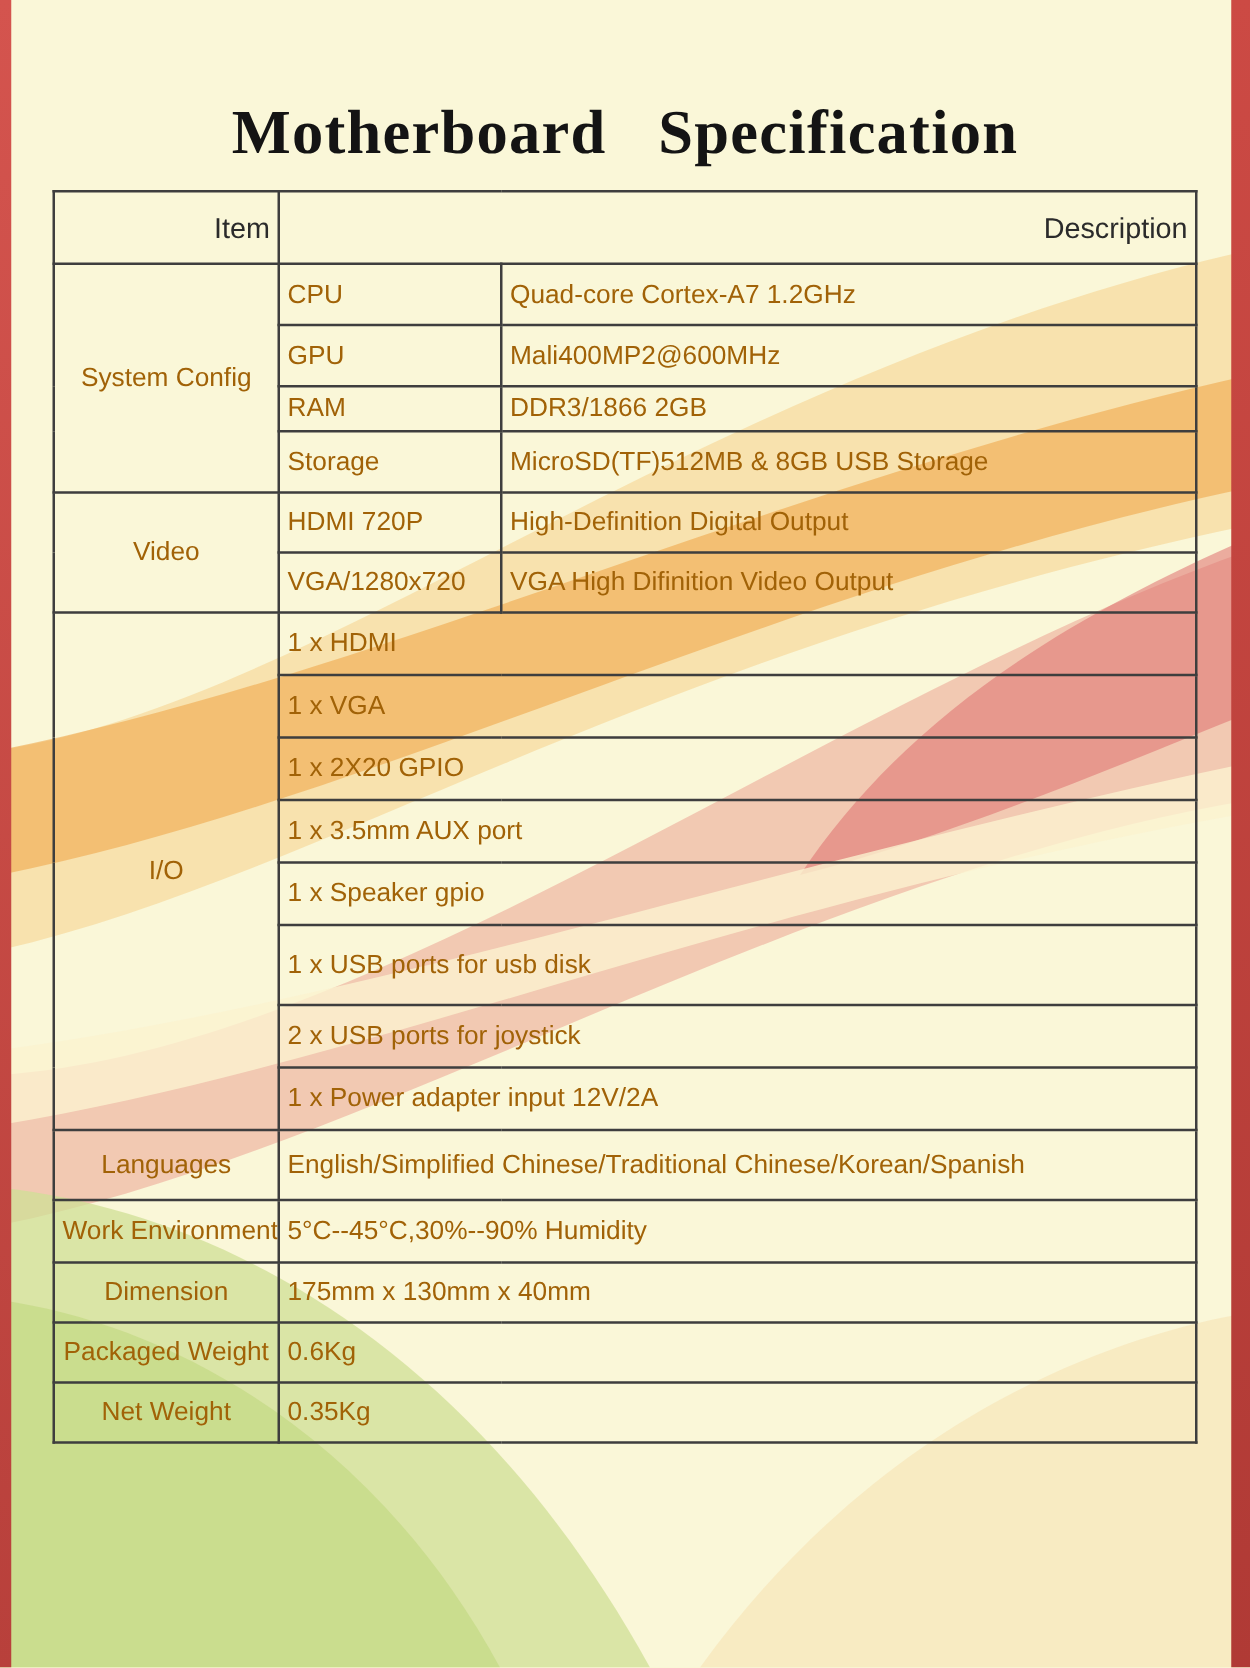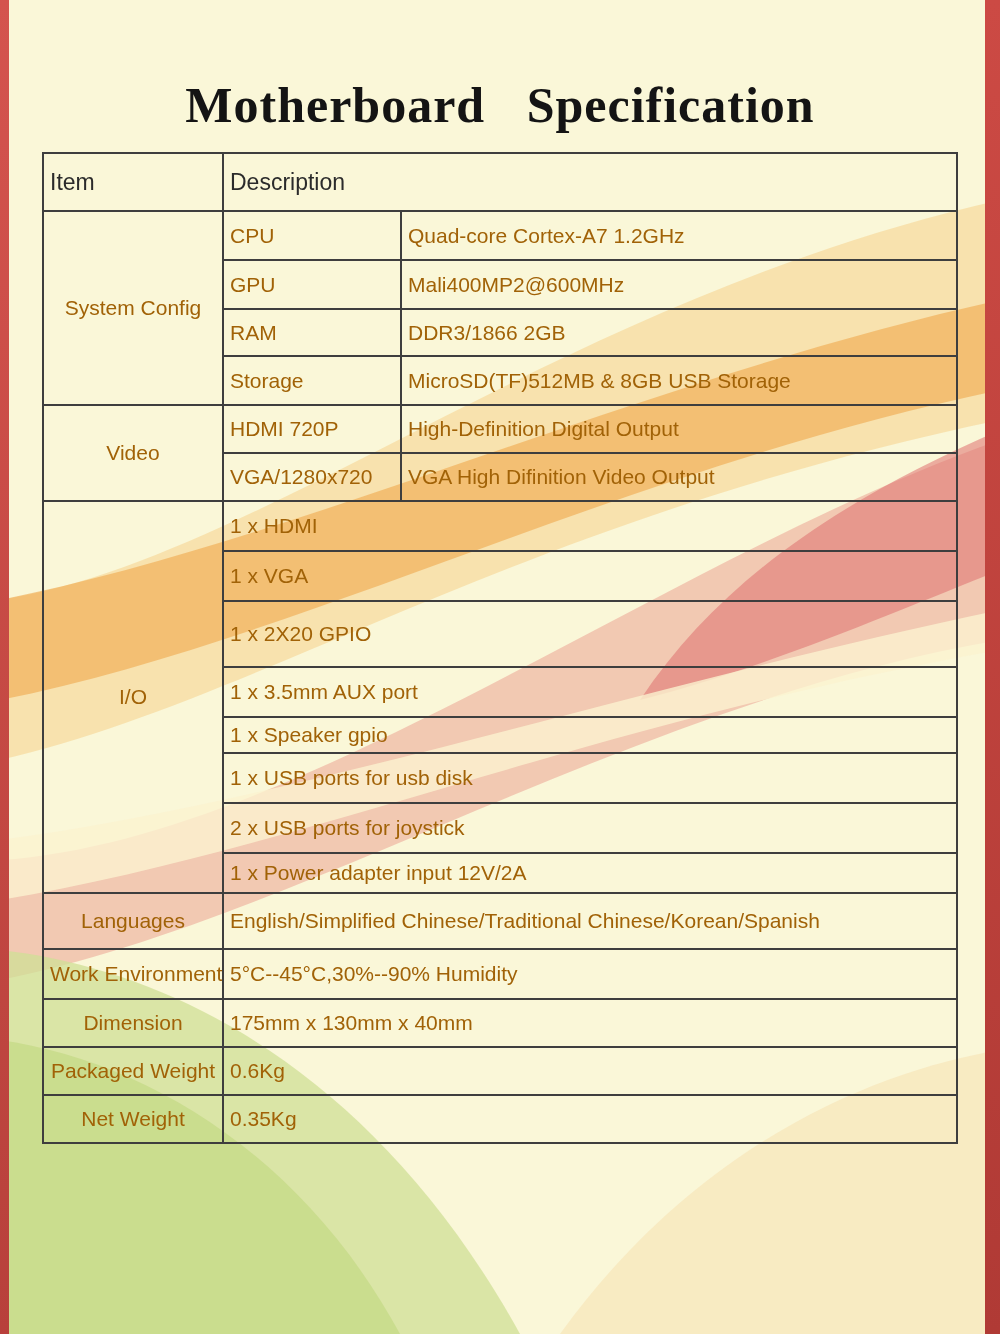--- a/index.html
+++ b/index.html
@@ -30,21 +30,21 @@
   .spec td, .spec th {
     border:2px solid #3e3e3e;
     color:#a16207;
     font-size:21px;
     font-weight:normal;
     background:transparent;
     padding:0 6px;
     overflow:hidden;
     white-space:nowrap;
   }
-  .spec th { font-size:23px; color:#2b2b2b; text-align:left; }
+  .spec th { font-size:23px; color:#2b2b2b; text-align:right; }
   .c    { text-align:center;border-radius:27px; }
   .sub  { text-align:left; padding-left:16px; }
   .val  { text-align:left; padding-left:12px; }
   .full { text-align:left; padding-left:20px; }
   .ll   { text-align:center; padding-left:8px; font-size:20px; }
 </style>
 </head>
 <body>
 
 <svg class="swoosh-layer" viewBox="0 0 1000 1334" preserveAspectRatio="none">
@@ -78,21 +78,21 @@
 
   <tr style="height:49px">
     <td rowspan="4" class="c">System Config</td>
     <td class="sub">CPU</td>
     <td class="val">Quad-core Cortex-A7 1.2GHz</td>
   </tr>
   <tr style="height:49px">
     <td class="sub">GPU</td>
     <td class="val">Mali400MP2@600MHz</td>
   </tr>
-  <tr style="height:47px">
+  <tr style="height:36px">
     <td class="sub">RAM</td>
     <td class="val">DDR3/1866 2GB</td>
   </tr>
   <tr style="height:49px">
     <td class="sub">Storage</td>
     <td class="val">MicroSD(TF)512MB &amp; 8GB USB Storage</td>
   </tr>
 
   <tr style="height:48px">
     <td rowspan="2" class="c">Video</td>
@@ -104,36 +104,36 @@
     <td class="val">VGA High Difinition Video Output</td>
   </tr>
 
   <tr style="height:50px">
     <td rowspan="8" class="c">I/O</td>
     <td colspan="2" class="full">1 x HDMI</td>
   </tr>
   <tr style="height:50px">
     <td colspan="2" class="full">1 x VGA</td>
   </tr>
-  <tr style="height:66px">
+  <tr style="height:50px">
     <td colspan="2" class="full">1 x 2X20 GPIO</td>
   </tr>
   <tr style="height:50px">
     <td colspan="2" class="full">1 x 3.5mm AUX port</td>
   </tr>
-  <tr style="height:36px">
+  <tr style="height:50px">
     <td colspan="2" class="full">1 x Speaker gpio</td>
   </tr>
-  <tr style="height:50px">
+  <tr style="height:64px">
     <td colspan="2" class="full">1 x USB ports for usb disk</td>
   </tr>
   <tr style="height:50px">
     <td colspan="2" class="full">2 x USB ports for joystick</td>
   </tr>
-  <tr style="height:40px">
+  <tr style="height:50px">
     <td colspan="2" class="full">1 x Power adapter input 12V/2A</td>
   </tr>
 
   <tr style="height:56px">
     <td class="c">Languages</td>
     <td colspan="2" class="full">English/Simplified Chinese/Traditional Chinese/Korean/Spanish</td>
   </tr>
   <tr style="height:50px">
     <td class="ll">Work Environment</td>
     <td colspan="2" class="full">5°C--45°C,30%--90% Humidity</td>

